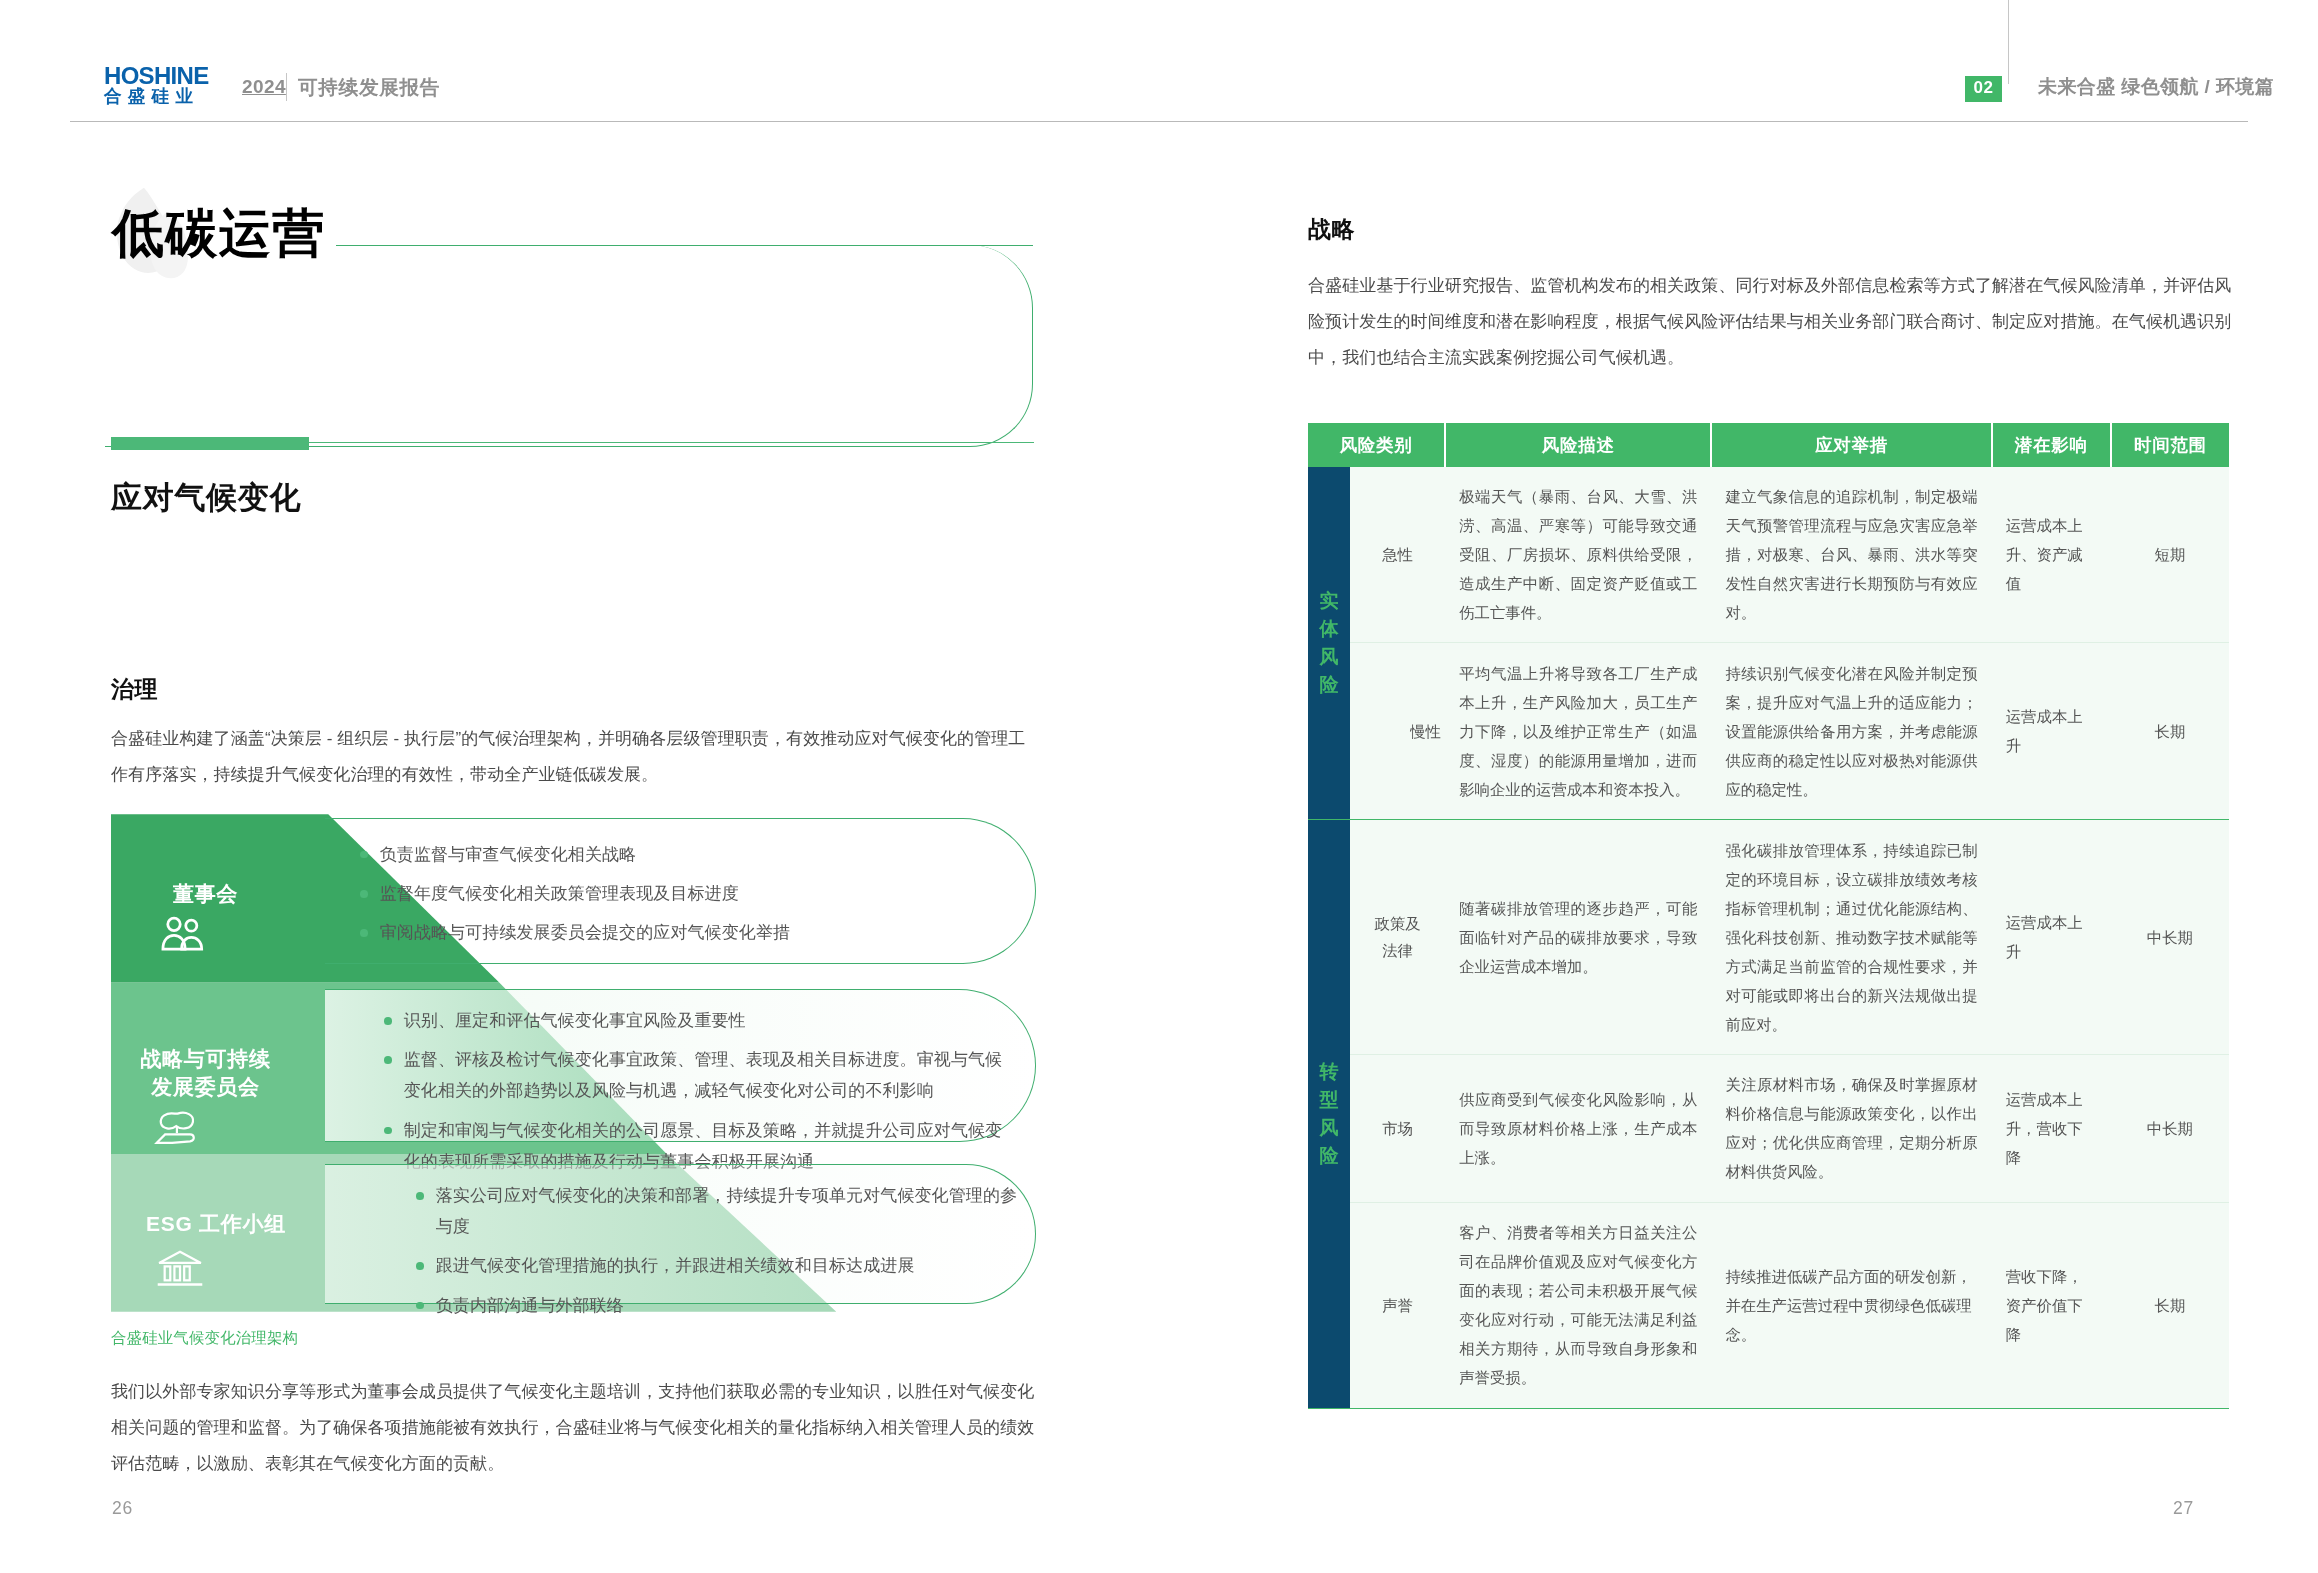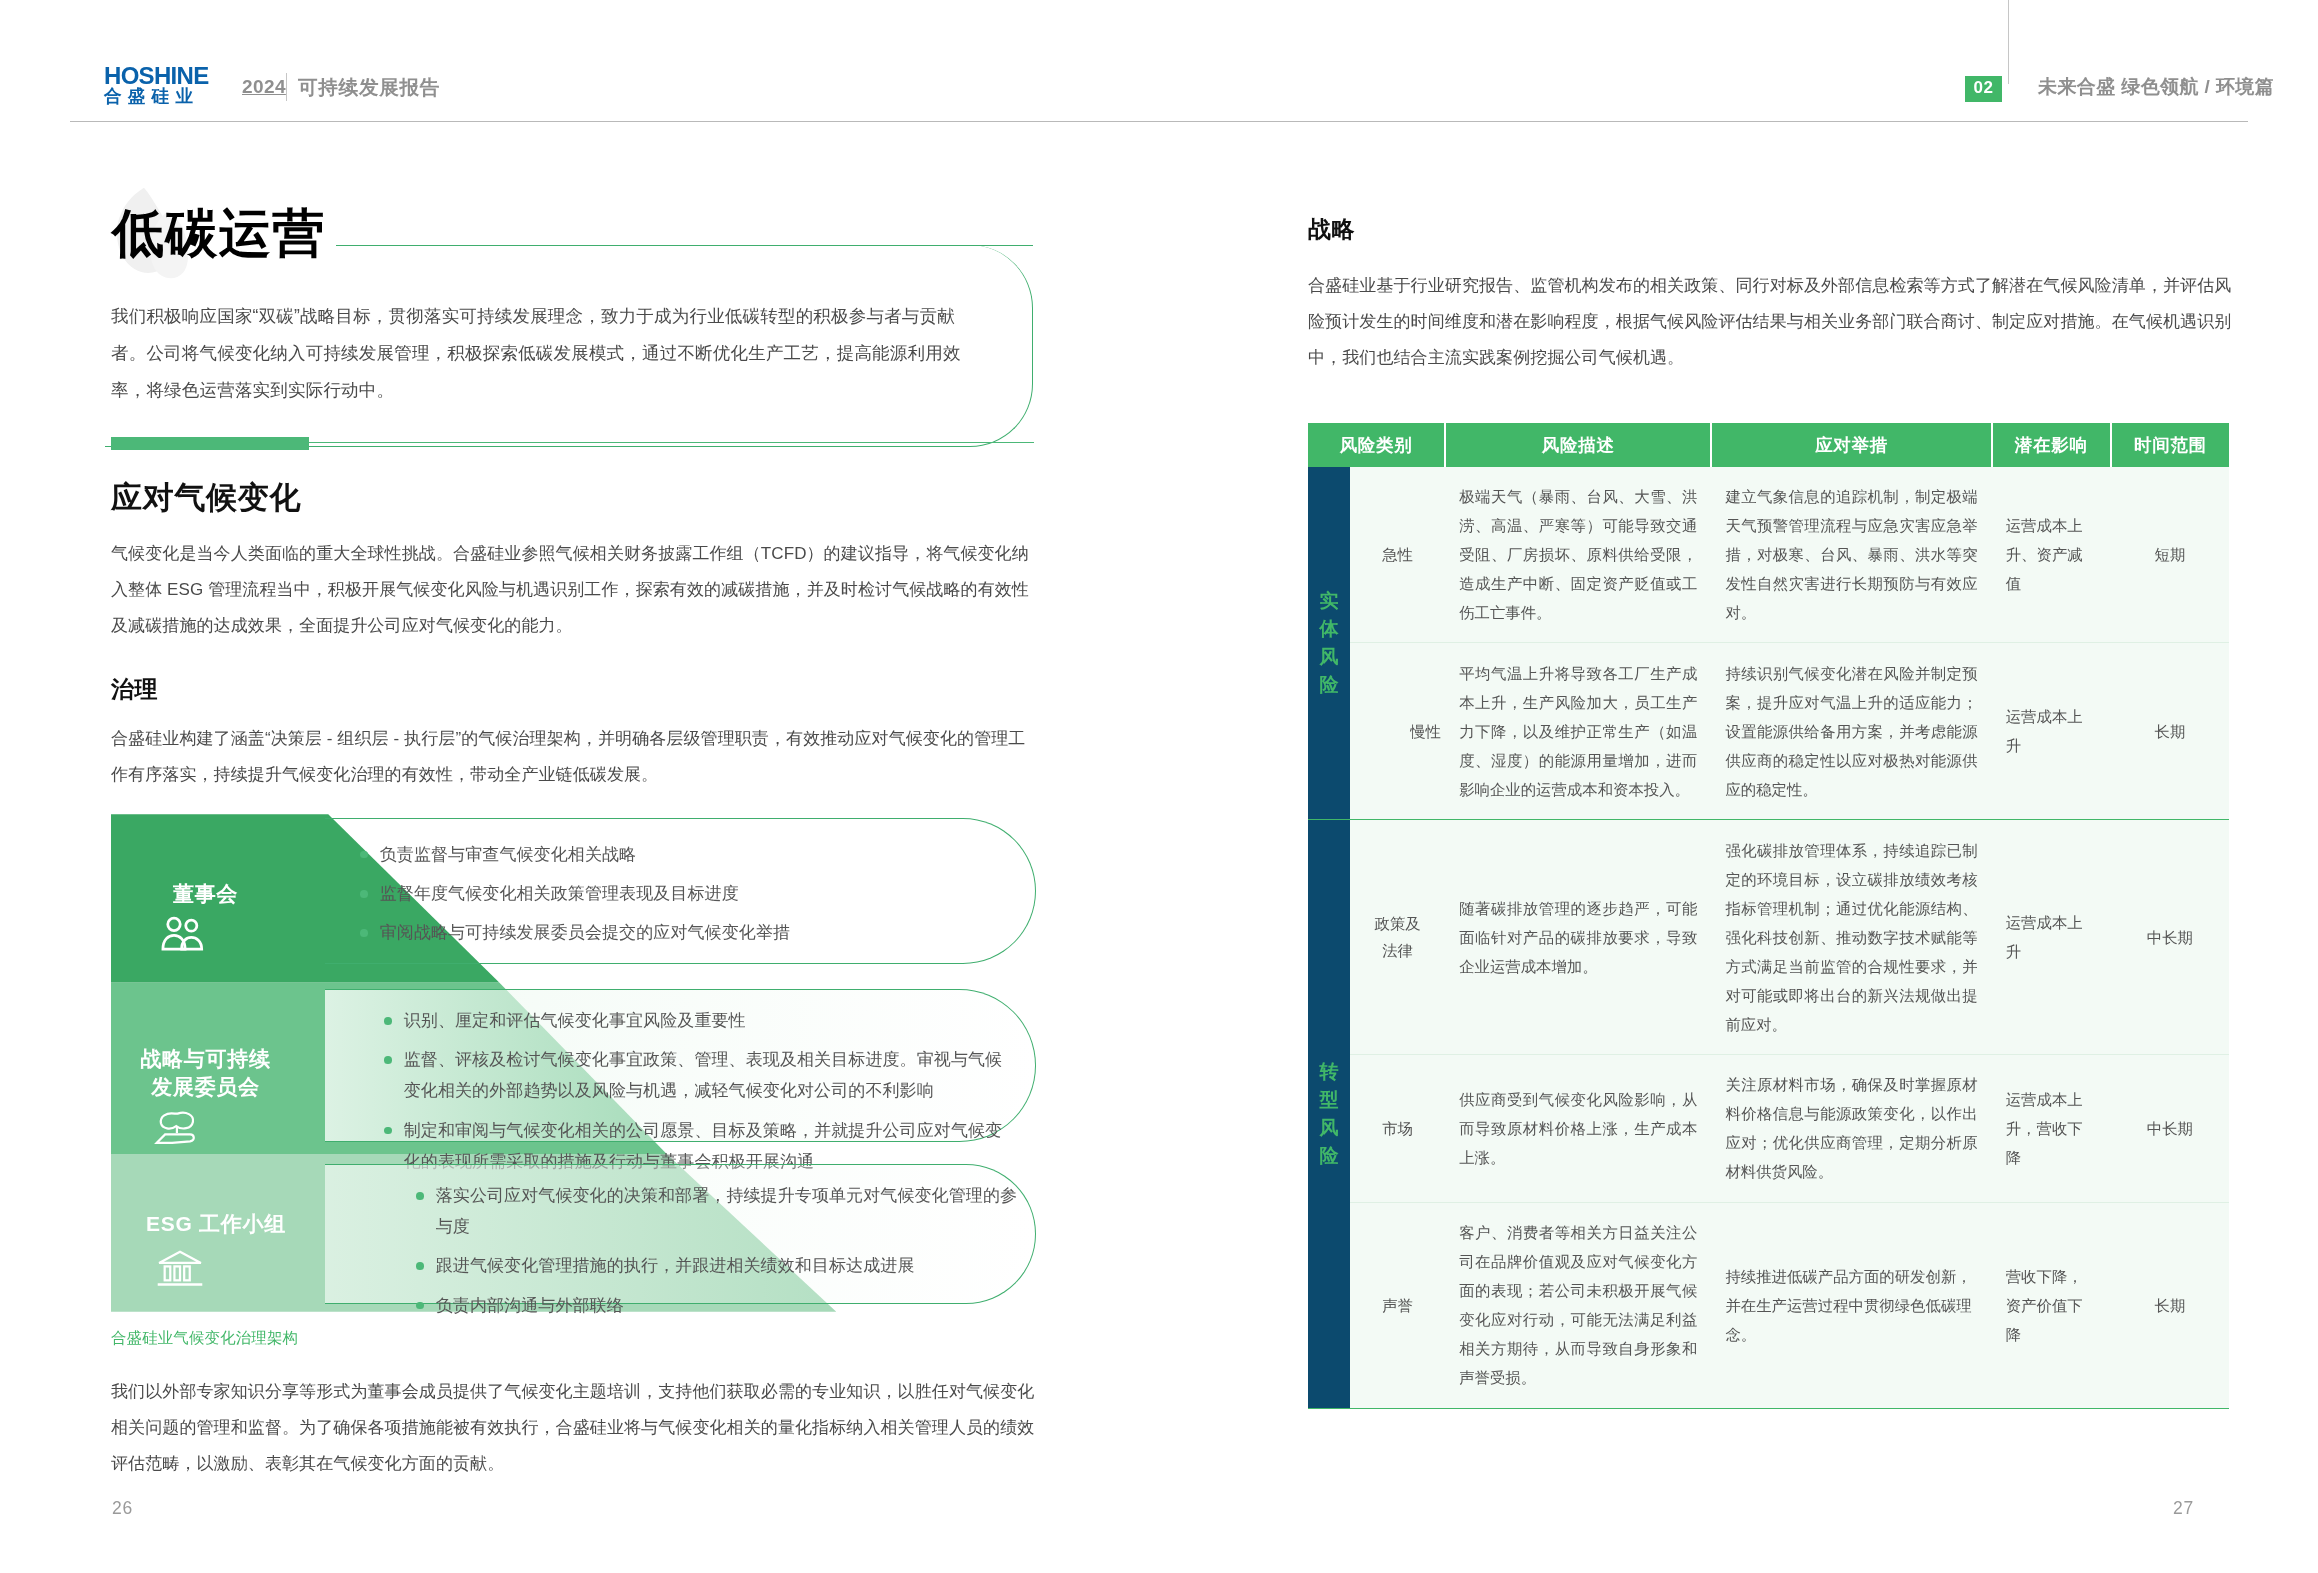--- a/index.html
+++ b/index.html
@@ -202,27 +202,25 @@
   </div>
 
   <svg class="leaf-deco" viewBox="0 0 130 165">
     <path d="M60 5 C22 28 12 72 30 104 C44 128 72 134 88 118 C104 102 98 62 82 38 C74 25 68 14 60 5 Z" fill="#f0f0f0"></path>
     <path d="M92 40 C70 58 62 92 74 118 C82 136 104 140 116 126 C128 112 124 74 110 54 C104 46 98 43 92 40 Z" fill="#f4f4f4"></path>
   </svg>
 
   <div class="title-main">低碳运营</div>
   <div class="title-rule"></div>
   <div class="intro-bracket"></div>
-  <div class="intro-text">我们积极响应国家“双碳”战略目标，贯彻落实可持续发展理念，致力于成为行业低碳转型的积极参与者与贡献者。公司将气候变化纳入可持续发展管理，积极探索低碳发展模式，通过不断优化生产工艺，提高能源利用效率，将绿色运营落实到实际行动中。</div>
 
   <div class="accent-bar"></div>
   <div class="accent-line"></div>
 
   <div class="h2" style="left:111px; top:477px;">应对气候变化</div>
-  <div class="body-text" style="left:111px; top:536px; width:927px;">气候变化是当今人类面临的重大全球性挑战。合盛硅业参照气候相关财务披露工作组（TCFD）的建议指导，将气候变化纳入整体 ESG 管理流程当中，积极开展气候变化风险与机遇识别工作，探索有效的减碳措施，并及时检讨气候战略的有效性及减碳措施的达成效果，全面提升公司应对气候变化的能力。</div>
 
   <div class="h3" style="left:111px; top:674px;">治理</div>
   <div class="body-text" style="left:111px; top:721px; width:927px;">合盛硅业构建了涵盖“决策层 - 组织层 - 执行层”的气候治理架构，并明确各层级管理职责，有效推动应对气候变化的管理工作有序落实，持续提升气候变化治理的有效性，带动全产业链低碳发展。</div>
 
   <div class="pyramid-wrap">
 
     <svg class="pyr-svg" width="925" height="498" viewBox="0 0 1320 710">
 
       <polygon points="0,485 793,485 1035,710 0,710" fill="#a6d9b8"></polygon>
 

